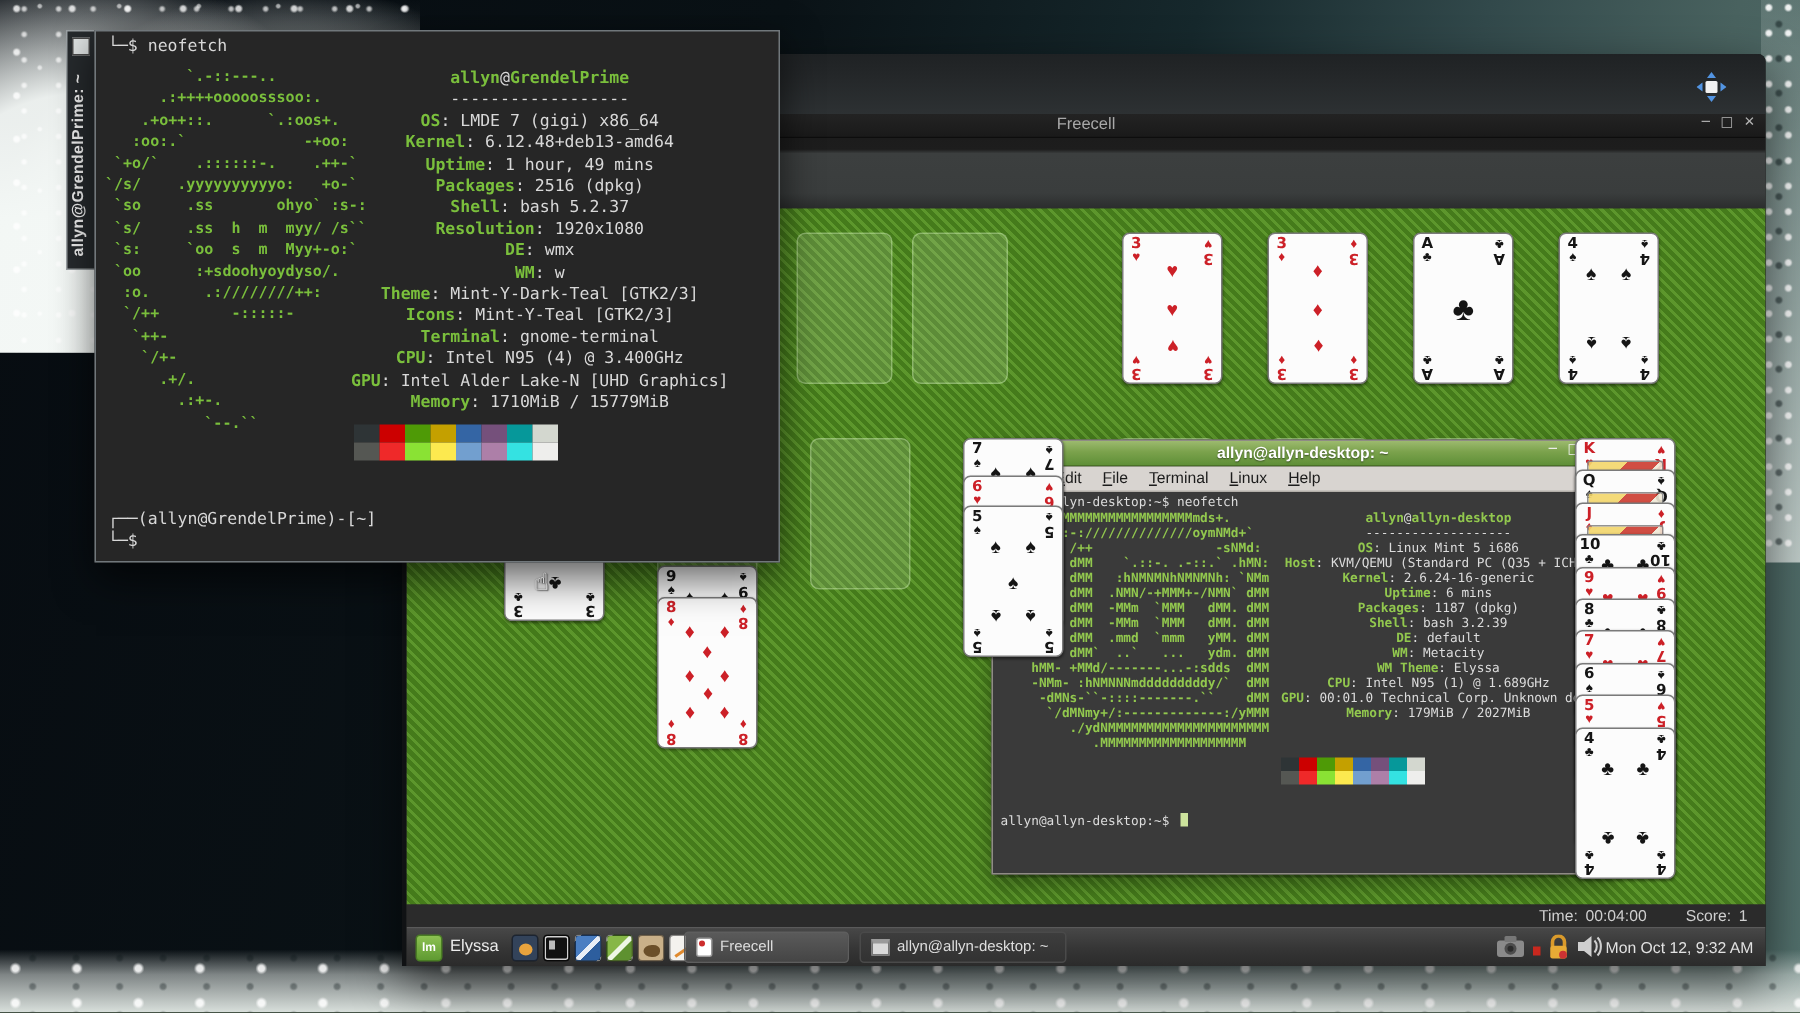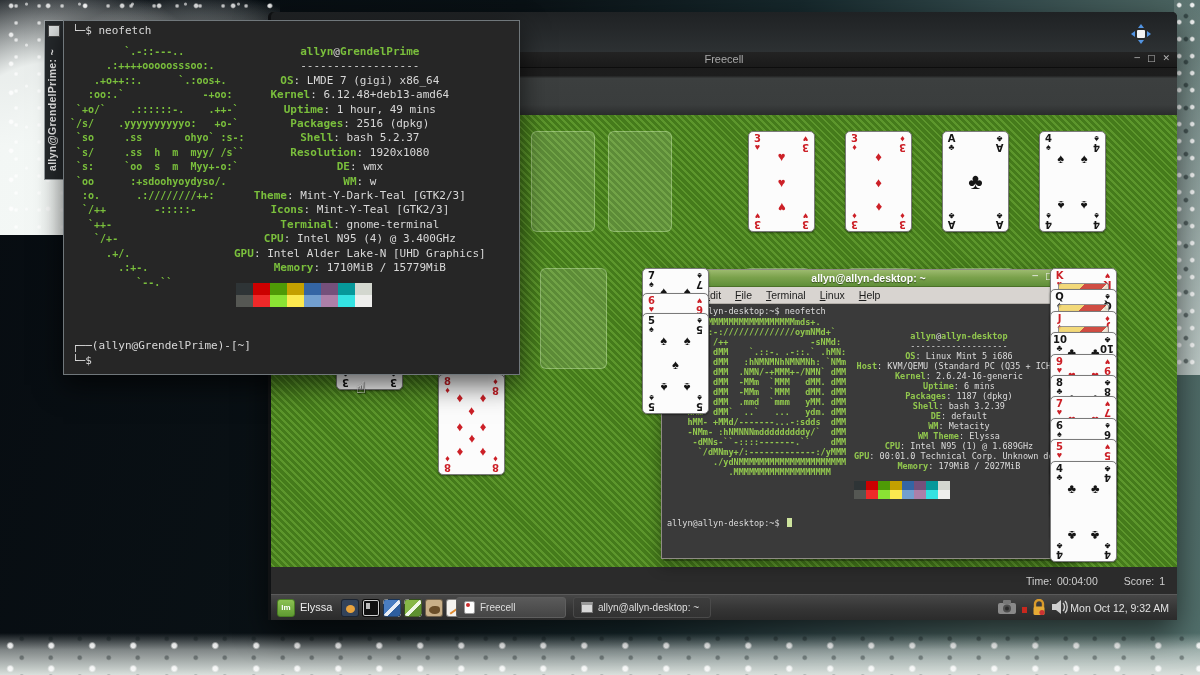--- a/index.html
+++ b/index.html
@@ -29,38 +29,38 @@
       background-size:41px 23px, 29px 19px; }
   #foam-right { right:0; top:300; width:26px; height:375px;
     background:linear-gradient(to bottom, rgba(210,222,218,.15), rgba(228,235,232,.75));
   }
   #foam-right:after { content:""; position:absolute; inset:0;
       background-image:radial-gradient(circle at 40% 30%, rgba(255,255,255,.9) 0 1.5px, transparent 3px),
         radial-gradient(circle at 70% 70%, rgba(12,24,26,.5) 0 1.5px, transparent 3px);
       background-size:13px 17px, 17px 23px; }
 
   
-  #vm-window { left:268px; top:12px; width:909px; height:608px; background:#141617;
+  #vm-window { left:268px; top:36px; width:909px; height:608px; background:#141617;
     border-radius:5px 5px 0 0; box-shadow:0 12px 32px rgba(0,0,0,.6); border-left:3px solid #101214; }
   #vm-headerbar { position:absolute; left:0; top:0; right:0; height:40px;
     background:linear-gradient(#1f2224 0%,#232628 30%,#2d3133 100%); border-radius:5px 5px 0 0; }
   #vm-screen { position:absolute; left:0; top:40px; right:0; height:568px; overflow:hidden; background:#2c2c2c; }
 
   
   #freecell-win { position:absolute; left:0; top:0; width:100%; height:542px; }
   #fc-titlebar { position:absolute; left:0; top:0; right:0; height:16px; background:linear-gradient(#232323,#1a1a1a);
     border-bottom:1px solid #0d0d0d; }
   #fc-title { position:absolute; left:0; right:0; top:1px; text-align:center; font-size:11px; color:#a8a8a8; }
   .winbtns { position:absolute; right:7px; top:1px; display:flex; gap:7px; }
   .winbtns span { font-size:9px; color:#b5b5b5; font-family:"DejaVu Sans",sans-serif; cursor:default; }
   #fc-menustrip { position:absolute; left:0; top:16px; right:0; height:47px;
     background:linear-gradient(180deg,#1c1c1c 0%,#1d1d1d 16%,#3c3f3f 22%,#3a3d3d 78%,#2b2d2d 100%); }
   #felt { position:absolute; left:0; top:63px; right:0; height:464px; background-color:#4a841d;
     background-image:repeating-linear-gradient(45deg, rgba(141,198,83,.28) 0 2px, rgba(0,0,0,.07) 2px 5px); }
-  #fc-statusbar { position:absolute; left:0; bottom:0; right:0; height:27px; background:#2b2b2b;
+  #fc-statusbar { position:absolute; left:0; bottom:0; right:0; height:15px; background:#2b2b2b;
     display:flex; justify-content:flex-end; align-items:center; gap:26px; padding-right:12px;
     font-size:10.5px; color:#cfcfcf; }
   #fc-statusbar b { font-weight:normal; margin-left:5px; }
 
   .slot { position:absolute; width:64px; height:101px; border-radius:6px;
     background:rgba(255,255,255,.13); border:1px solid rgba(225,255,200,.35); }
   .card { position:absolute; width:67px; height:101px; border-radius:5px; background:#fcfcfc;
     border:1px solid #7a7a7a; box-shadow:0 1px 2px rgba(0,0,0,.45); }
   .card .ci { position:absolute; width:13px; text-align:center; line-height:1; }
   .card .ci .r { display:block; font-size:10px; font-weight:bold; font-family:"DejaVu Sans",sans-serif; }
@@ -87,21 +87,21 @@
   #iterm-menubar { position:absolute; left:0; top:17px; right:0; height:17px; background:#d8d4d0;
     border-bottom:1px solid #b3afa9; display:flex; gap:2px; padding-left:4px; align-items:center; }
   #iterm-menubar span { display:inline-block; font-size:10.5px; color:#1c1c1c; padding:1px 6px; cursor:default; }
   #iterm-menubar span::first-letter { text-decoration:underline; }
   #iterm-body { position:absolute; left:0; top:34px; right:0; bottom:0; background:#3a3a3a; overflow:hidden;
     font-family:"DejaVu Sans Mono",monospace; font-size:8.5px; color:#dcdcdc; }
   #iterm-scroll { position:absolute; right:0; top:0; width:10px; bottom:0; background:#cdc9c3; border-left:1px solid #a5a19b; }
   #iterm-thumb { position:absolute; left:1px; right:1px; top:2px; height:48px; background:#96928c; border:1px solid #7c7872; border-radius:2px; }
   .ipre { position:absolute; font-family:"DejaVu Sans Mono",monospace; white-space:pre; }
   #iterm-art { left:5px; top:13px; font-size:8.5px; line-height:10px; color:#92c84e; font-weight:bold; }
-  #iterm-info { left:192px; top:13px; font-size:8.5px; line-height:10px;margin-top:14px; }
+  #iterm-info { left:192px; top:13px; font-size:8.5px; line-height:10px; }
   #iterm-cmd { left:5px; top:2px; font-size:8.5px; }
   #iterm-palette { position:absolute; left:192px; top:177px; }
   #iterm-prompt { left:5px; top:214px; font-size:8.5px; }
   .cursorblock { display:inline-block; width:5px; height:9px; background:#cde39d; vertical-align:-1px; margin-left:2px; }
 
   .nrow { white-space:pre;text-align:center; }
   .nlbl { font-weight:bold; }
   #iterm-info .nlbl, #iterm-info .nuser { color:#92c84e; font-weight:bold; }
   #oterm-info .nlbl, #oterm-info .nuser { color:#7abf3c; font-weight:bold; }
   .prow { display:flex; }

